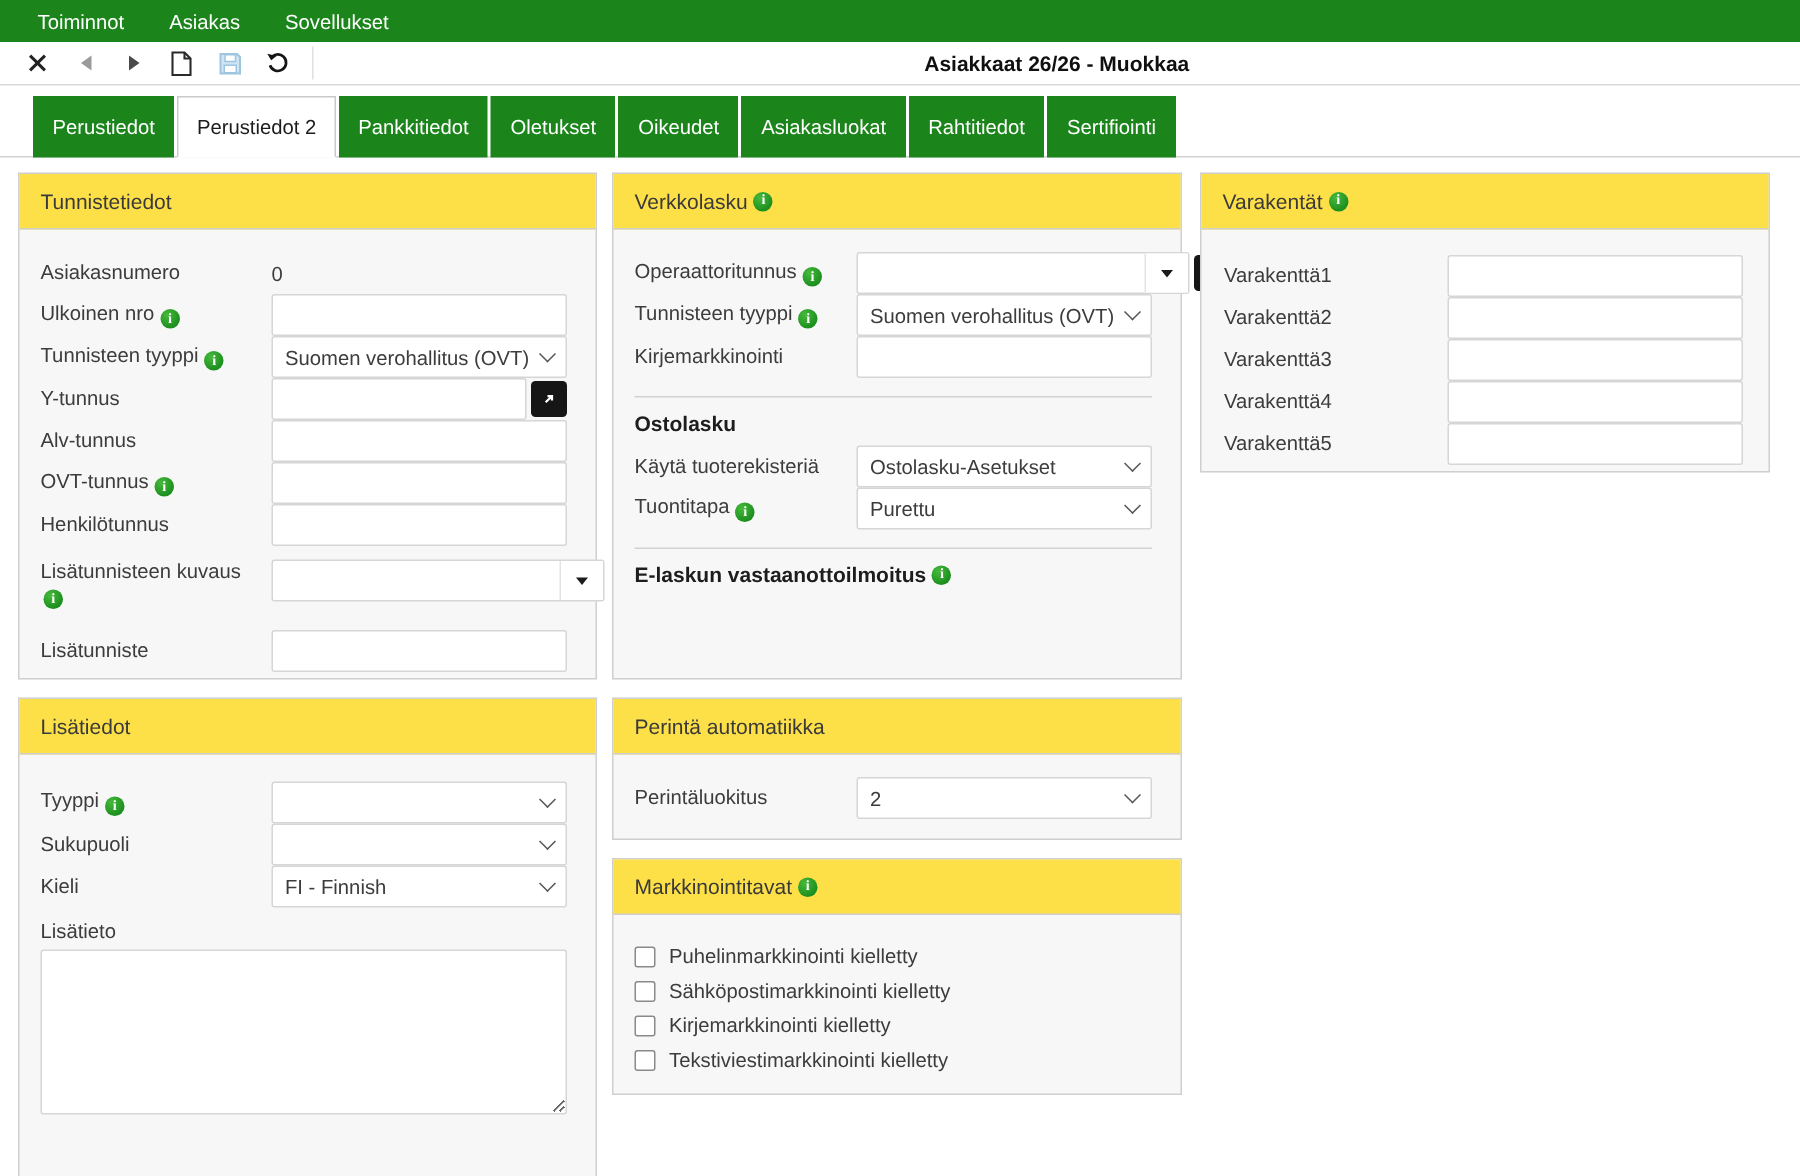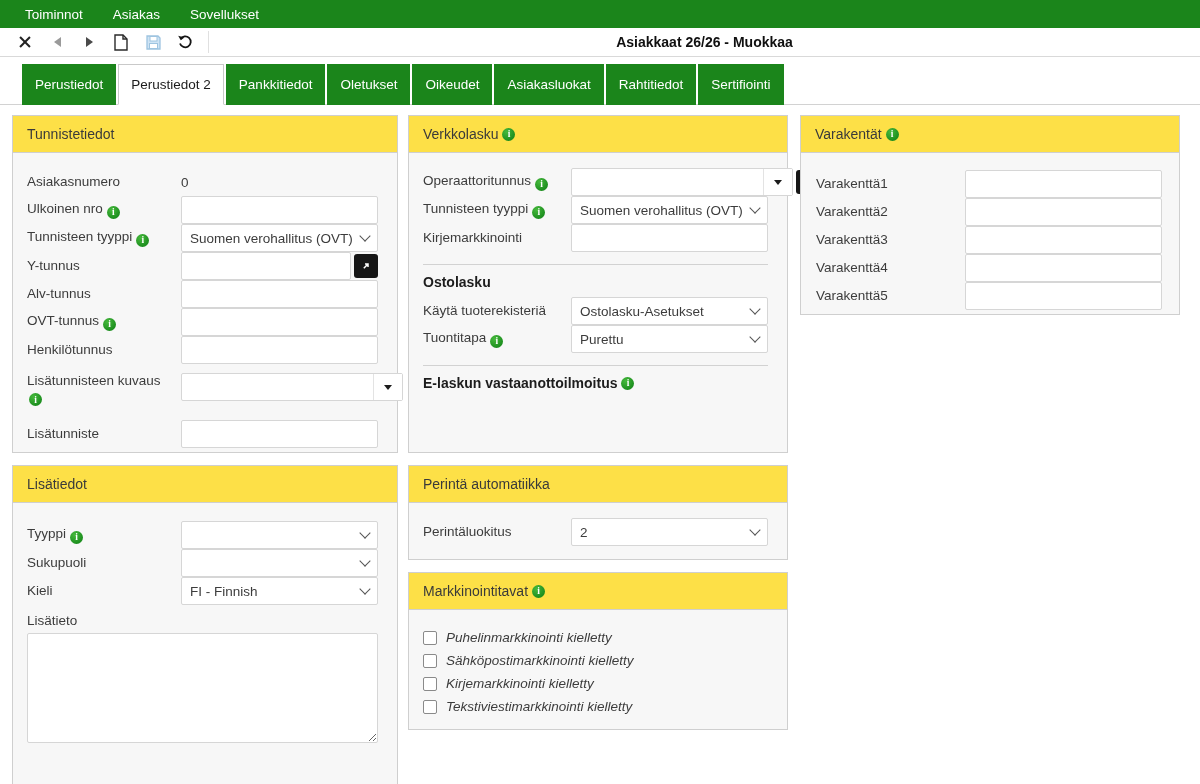--- a/index.html
+++ b/index.html
@@ -70,21 +70,21 @@
   .combo.disabled { background:#e9eef3; }
   .combo.disabled input { background:#e9eef3; }
   .tri-down { width:0; height:0; border-left:4.5px solid transparent; border-right:4.5px solid transparent;
     border-top:5.5px solid #1c1c1c; }
   .ext-btn { width:24px; height:24px; margin-left:3px; flex:none; background:#161616; border:none;
     border-radius:3px; display:flex; align-items:center; justify-content:center; cursor:pointer; }
 
   .section-sep { border-top:1px solid #d2d2d2; margin:12px 0 9px; }
   .section-title { font-weight:bold; font-size:14px; color:#1d1d1d; margin-bottom:7px; display:flex; align-items:center; }
 
-  .cb-row { display:flex; align-items:center; margin-bottom:8px;font-style:italic; }
+  .cb-row { display:flex; align-items:center; margin-bottom:8px; }
   .checkbox { width:14px; height:14px; border:1px solid #8a8a8a; border-radius:2px; background:#fff;
     margin-right:9px; flex:none; cursor:pointer; }
 
   textarea.big { width:100%; height:110px; border:1px solid #d6d6d6; border-radius:2px; background:#fff;
     resize:both; font:13.5px "Liberation Sans",sans-serif; color:#3c3c3c; outline:none; padding:4px 6px; }
 
   .label-stack { display:flex; flex-direction:column; align-items:flex-start; }
   .label-stack .info-ic { margin:4px 0 0 2px; }
   .spacer10 { height:10px; }
   .value-text { color:#3c3c3c; }

